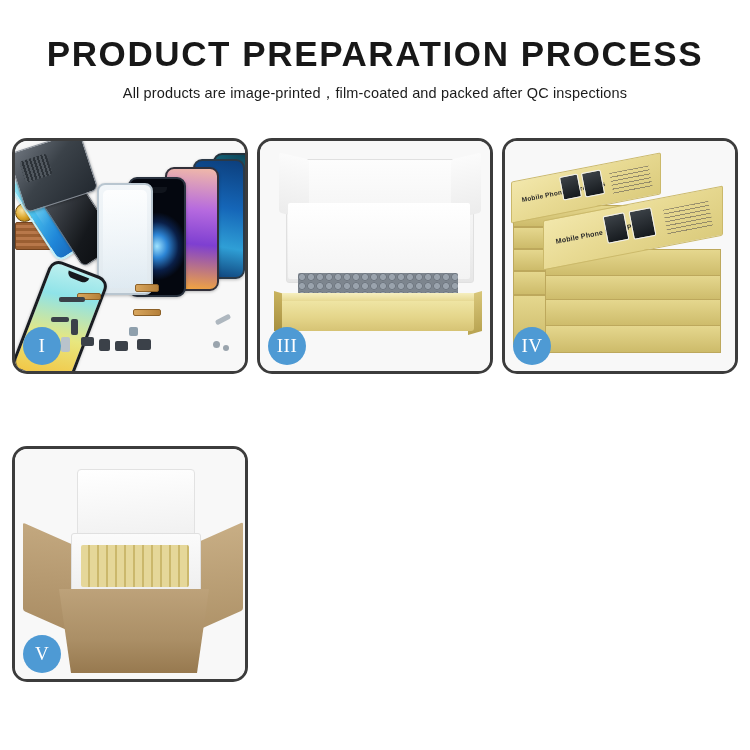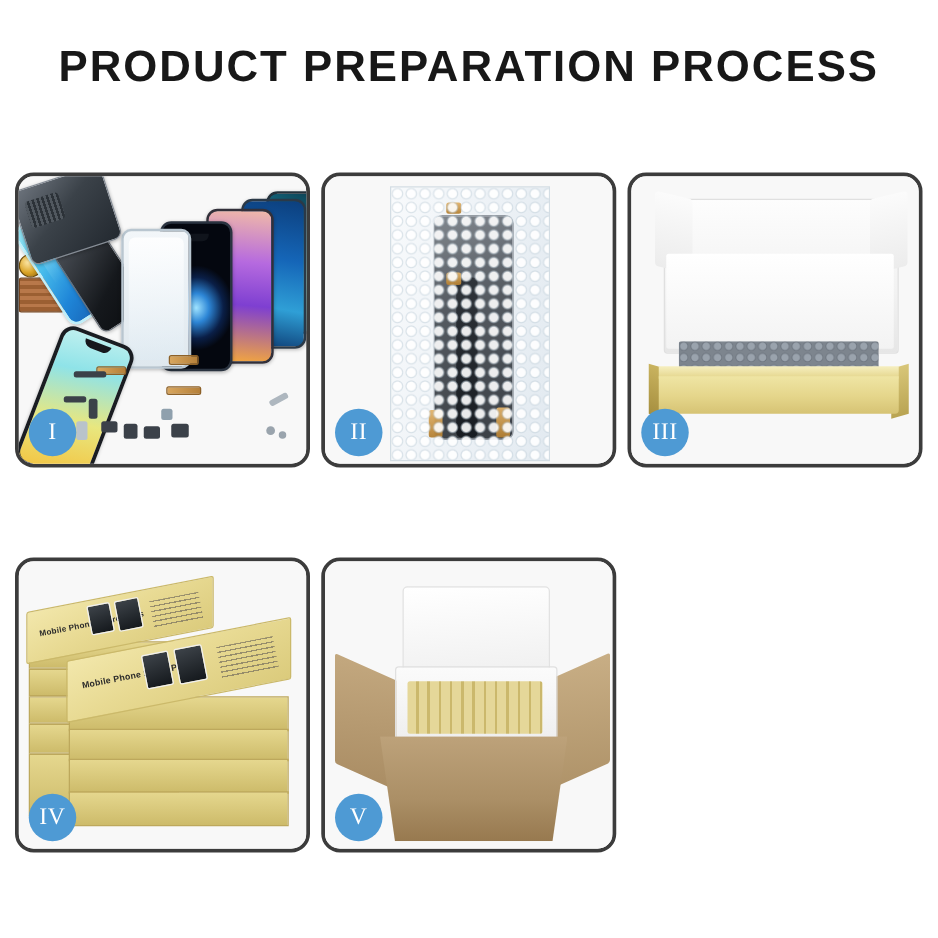--- a/index.html
+++ b/index.html
@@ -466,20 +466,21 @@
     border-radius: 1px;
   }
 </style>
 </head>
 <body>
 
 <div class="page">
 
   <div class="header">
     <h1 class="title">PRODUCT PREPARATION PROCESS</h1>
+    <p class="subtitle">All products are image-printed，film-coated and packed after QC inspections</p>
   </div>
 
   <div class="grid">
 
     <div class="panel">
       <div class="panel-stage">
         <div class="ph p1-film"></div>
         <div class="ph p1-blk"></div>
         <div class="ph p1-aqua"></div>
         <div class="ph p1-teal"></div>
@@ -503,34 +504,20 @@
         <div class="dot" style="left:114px;top:186px;width:9px;height:9px;background:#8fa0ad;"></div>
         <div class="dot" style="left:122px;top:198px;width:14px;height:11px;"></div>
         <div class="dot" style="left:36px;top:176px;width:18px;height:5px;"></div>
         <div class="dot" style="left:200px;top:176px;width:16px;height:5px;transform:rotate(-28deg);background:#aeb7bf;"></div>
         <div class="dot" style="left:198px;top:200px;width:7px;height:7px;border-radius:50%;background:#9aa4ad;"></div>
         <div class="dot" style="left:208px;top:204px;width:6px;height:6px;border-radius:50%;background:#9aa4ad;"></div>
       </div>
       <div class="badge">I</div>
     </div>
 
-    <div class="panel">
-      <div class="panel-stage">
-        <div class="p2-bag">
-          <div class="p2-part"></div>
-          <div class="p2-cable"></div>
-          <div class="p2-gold" style="left:44px;top:12px;width:12px;height:9px;"></div>
-          <div class="p2-gold" style="left:44px;top:68px;width:12px;height:10px;"></div>
-          <div class="p2-gold" style="left:30px;top:178px;width:11px;height:22px;"></div>
-          <div class="p2-gold" style="left:84px;top:176px;width:11px;height:24px;"></div>
-          <div class="p2-bubbles"></div>
-        </div>
-      </div>
-      <div class="badge">II</div>
-    </div>
 
     <div class="panel">
       <div class="panel-stage">
         <div class="p3-lid"></div>
         <div class="p3-foam"></div>
         <div class="p3-bubbleitems"></div>
         <div class="p3-boxleft"></div>
         <div class="p3-boxright"></div>
         <div class="p3-boxtoprim"></div>
         <div class="p3-boxfront"></div>

